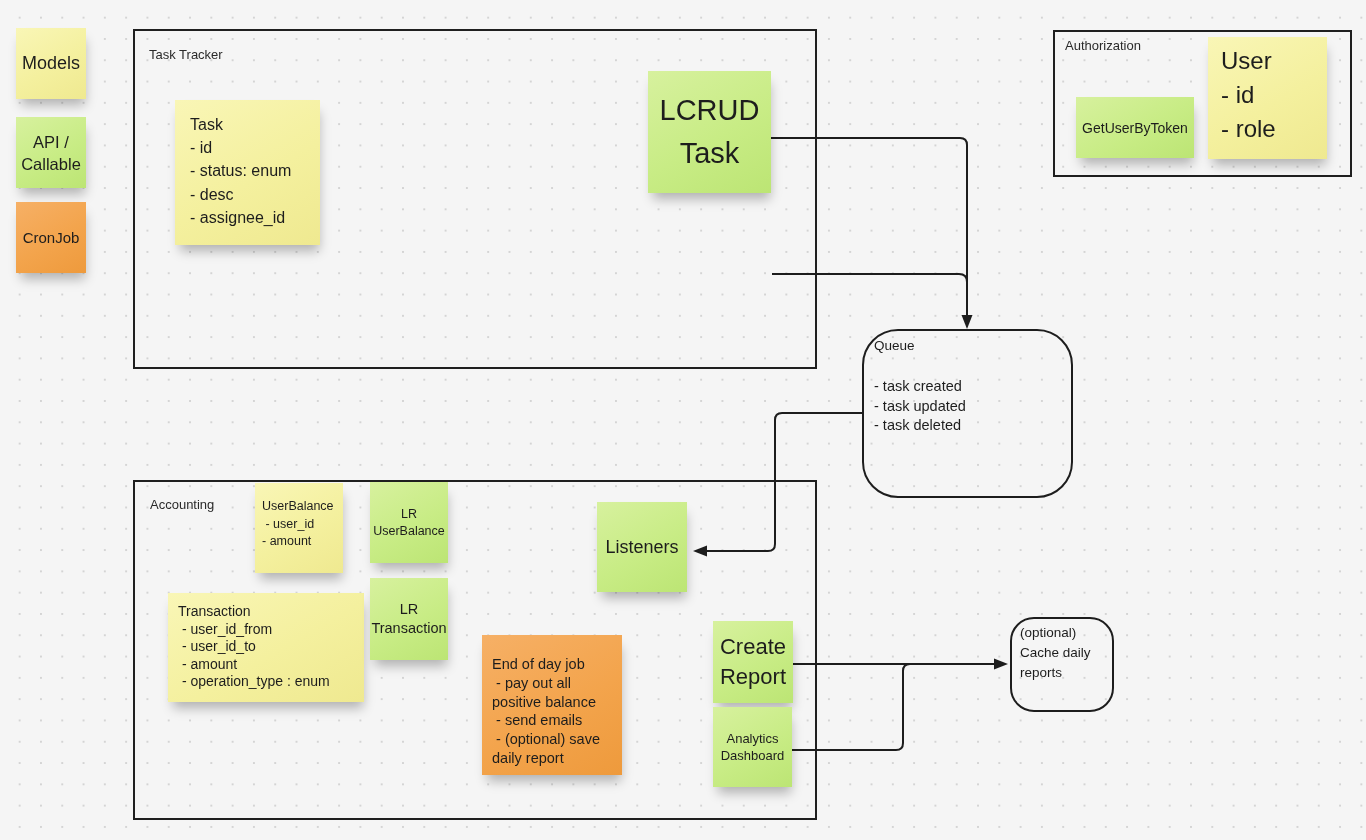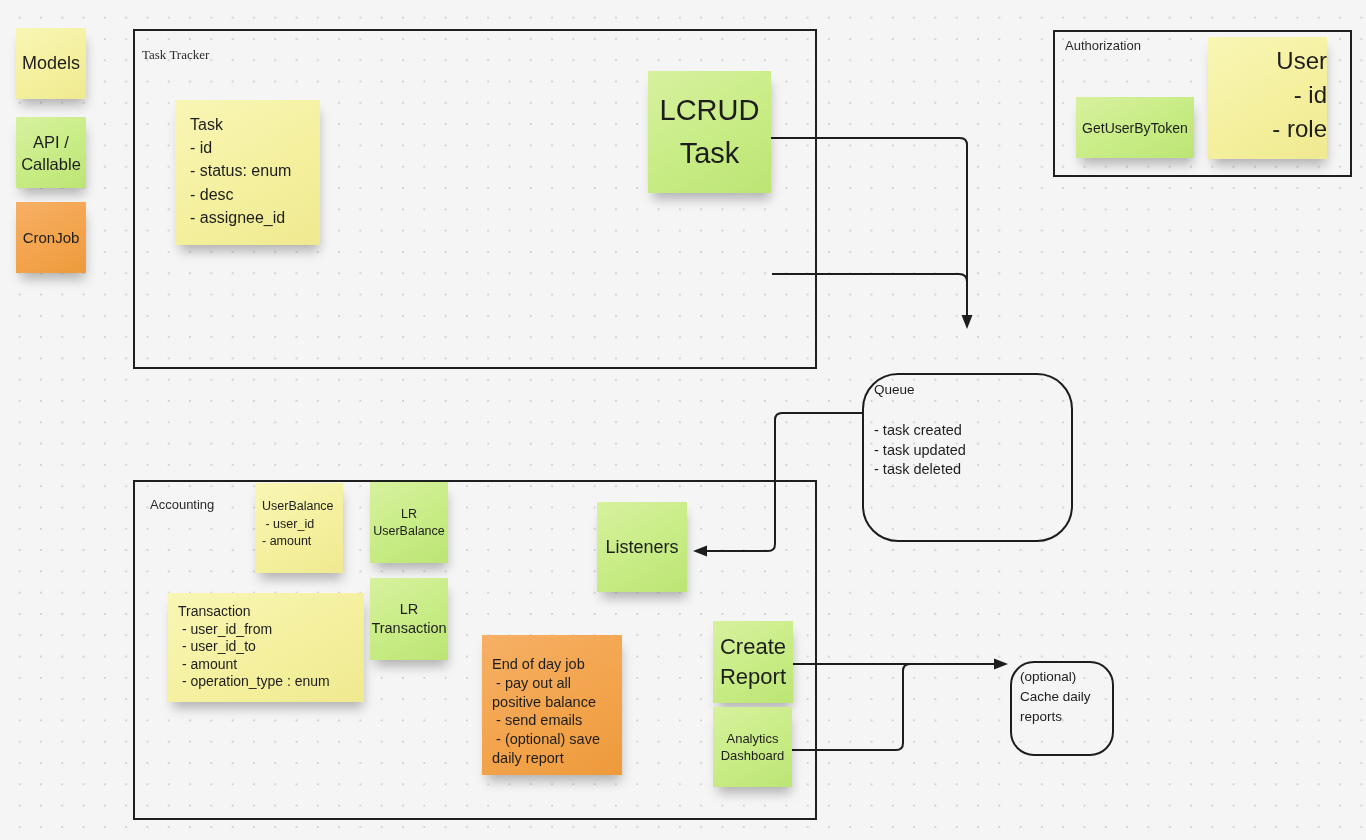--- a/index.html
+++ b/index.html
@@ -15,21 +15,20 @@
   
   .frame {
     position:absolute; border:2px solid #1f1f1f; background:transparent; z-index:1;
     box-sizing:border-box;
   }
   .frame-title { font-size:13px; color:#2a2a2a; position:absolute; white-space:pre; }
   
   .shape {
     position:absolute; border:2px solid #1d1d1d; background:transparent; z-index:1;
     box-sizing:border-box;
-    margin-top:44px;
   }
   .shape-title { font-size:13.5px; position:absolute; }
   .shape-lines { position:absolute; font-size:14.5px; line-height:19.5px; }
   .shape-lines .line, .note .line { white-space:pre; }
   
   .note {
     position:absolute; z-index:3; box-sizing:border-box;
     box-shadow: 2px 9px 11px -3px rgba(0,0,0,0.28);
   }
   .note.yellow { background:linear-gradient(150deg,#f9f6b6 0%,#f4f09e 55%,#efe990 100%); }
@@ -41,21 +40,21 @@
   svg.connectors { position:absolute; left:0; top:0; z-index:2; }
   svg.connectors path { fill:none; stroke:#1d1d1d; stroke-width:2; }
   svg.connectors polygon { fill:#1d1d1d; stroke:none; }
 </style>
 </head>
 <body>
 
 <div class="board">
 
   <div class="frame" style="left:133px;top:29px;width:684px;height:340px;">
-    <div class="frame-title" style="left:7px;top:16px;font-family:Liberation Serif, serif;">Task Tracker</div>
+    <div class="frame-title" style="left:14px;top:16px;">Task Tracker</div>
   </div>
 
   <div class="frame" style="left:1053px;top:30px;width:299px;height:147px;">
     <div class="frame-title" style="left:10px;top:6px;">Authorization</div>
   </div>
 
   <div class="frame" style="left:133px;top:480px;width:684px;height:340px;">
     <div class="frame-title" style="left:15px;top:15px;">Accounting</div>
   </div>
 
@@ -108,21 +107,21 @@
 
   <div class="note green center" style="left:648px;top:71px;width:123px;height:122px;font-size:29px;line-height:43px;">
     <div class="line">LCRUD</div>
     <div class="line">Task</div>
   </div>
 
 
   <div class="note green center" style="left:1076px;top:97px;width:118px;height:61px;font-size:14px;">
     <div class="line">GetUserByToken</div>
   </div>
-  <div class="note yellow left" style="left:1208px;top:37px;width:119px;height:122px;font-size:24px;line-height:34px;padding:7px 0 0 13px;text-align:right;">
+  <div class="note yellow left" style="left:1208px;top:37px;width:119px;height:122px;font-size:24px;line-height:34px;padding:7px 0 0 13px;">
     <div class="line">User</div>
     <div class="line">- id</div>
     <div class="line">- role</div>
   </div>
 
   <div class="note yellow left" style="left:255px;top:483px;width:88px;height:90px;font-size:12.5px;line-height:17.5px;padding:15px 0 0 7px;">
     <div class="line">UserBalance</div>
     <div class="line"> - user_id</div>
     <div class="line">- amount</div>
   </div>

